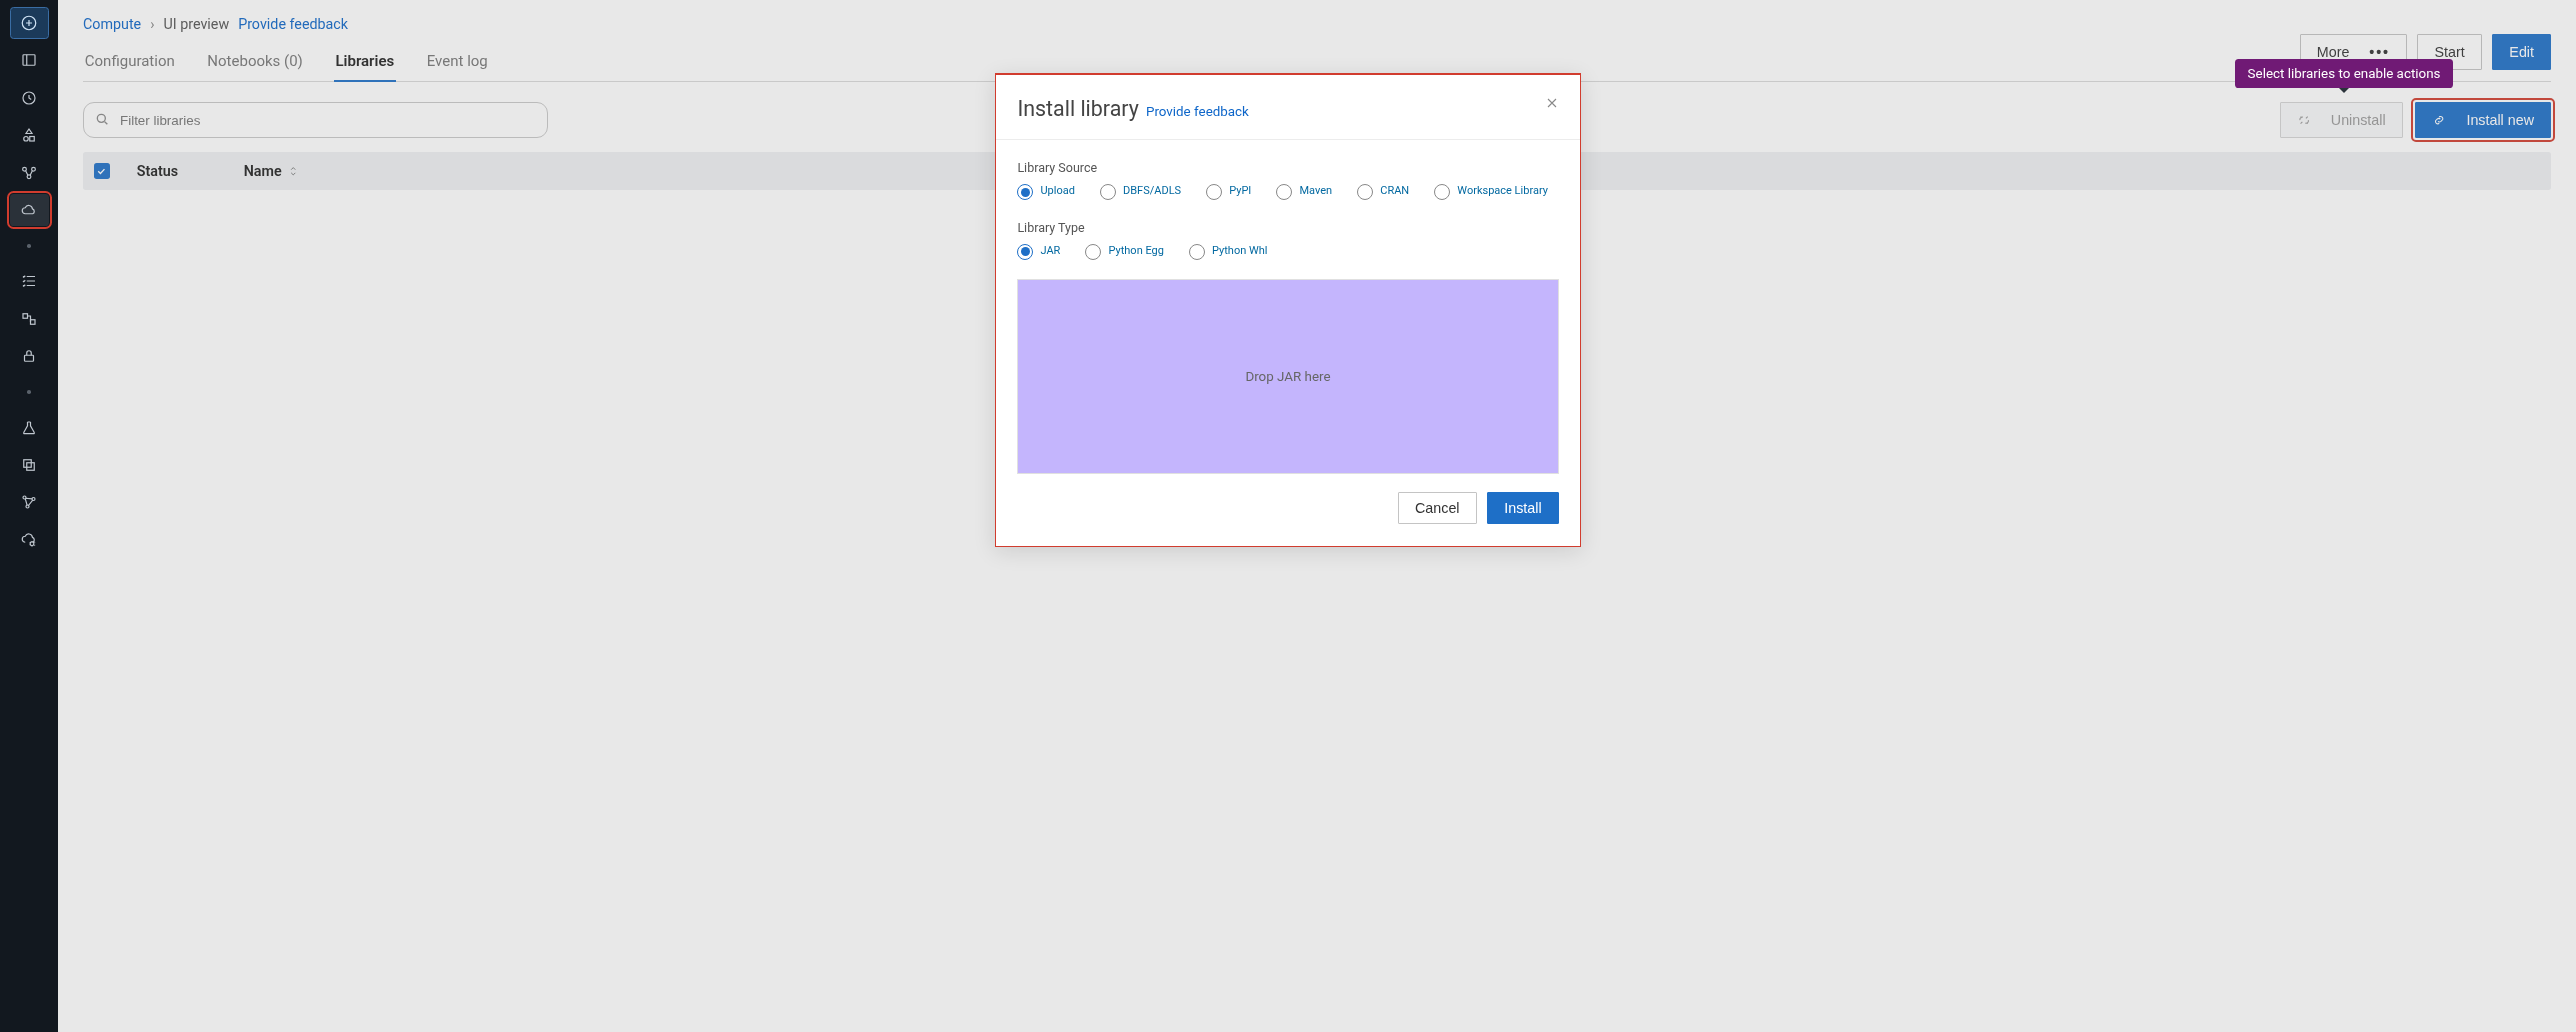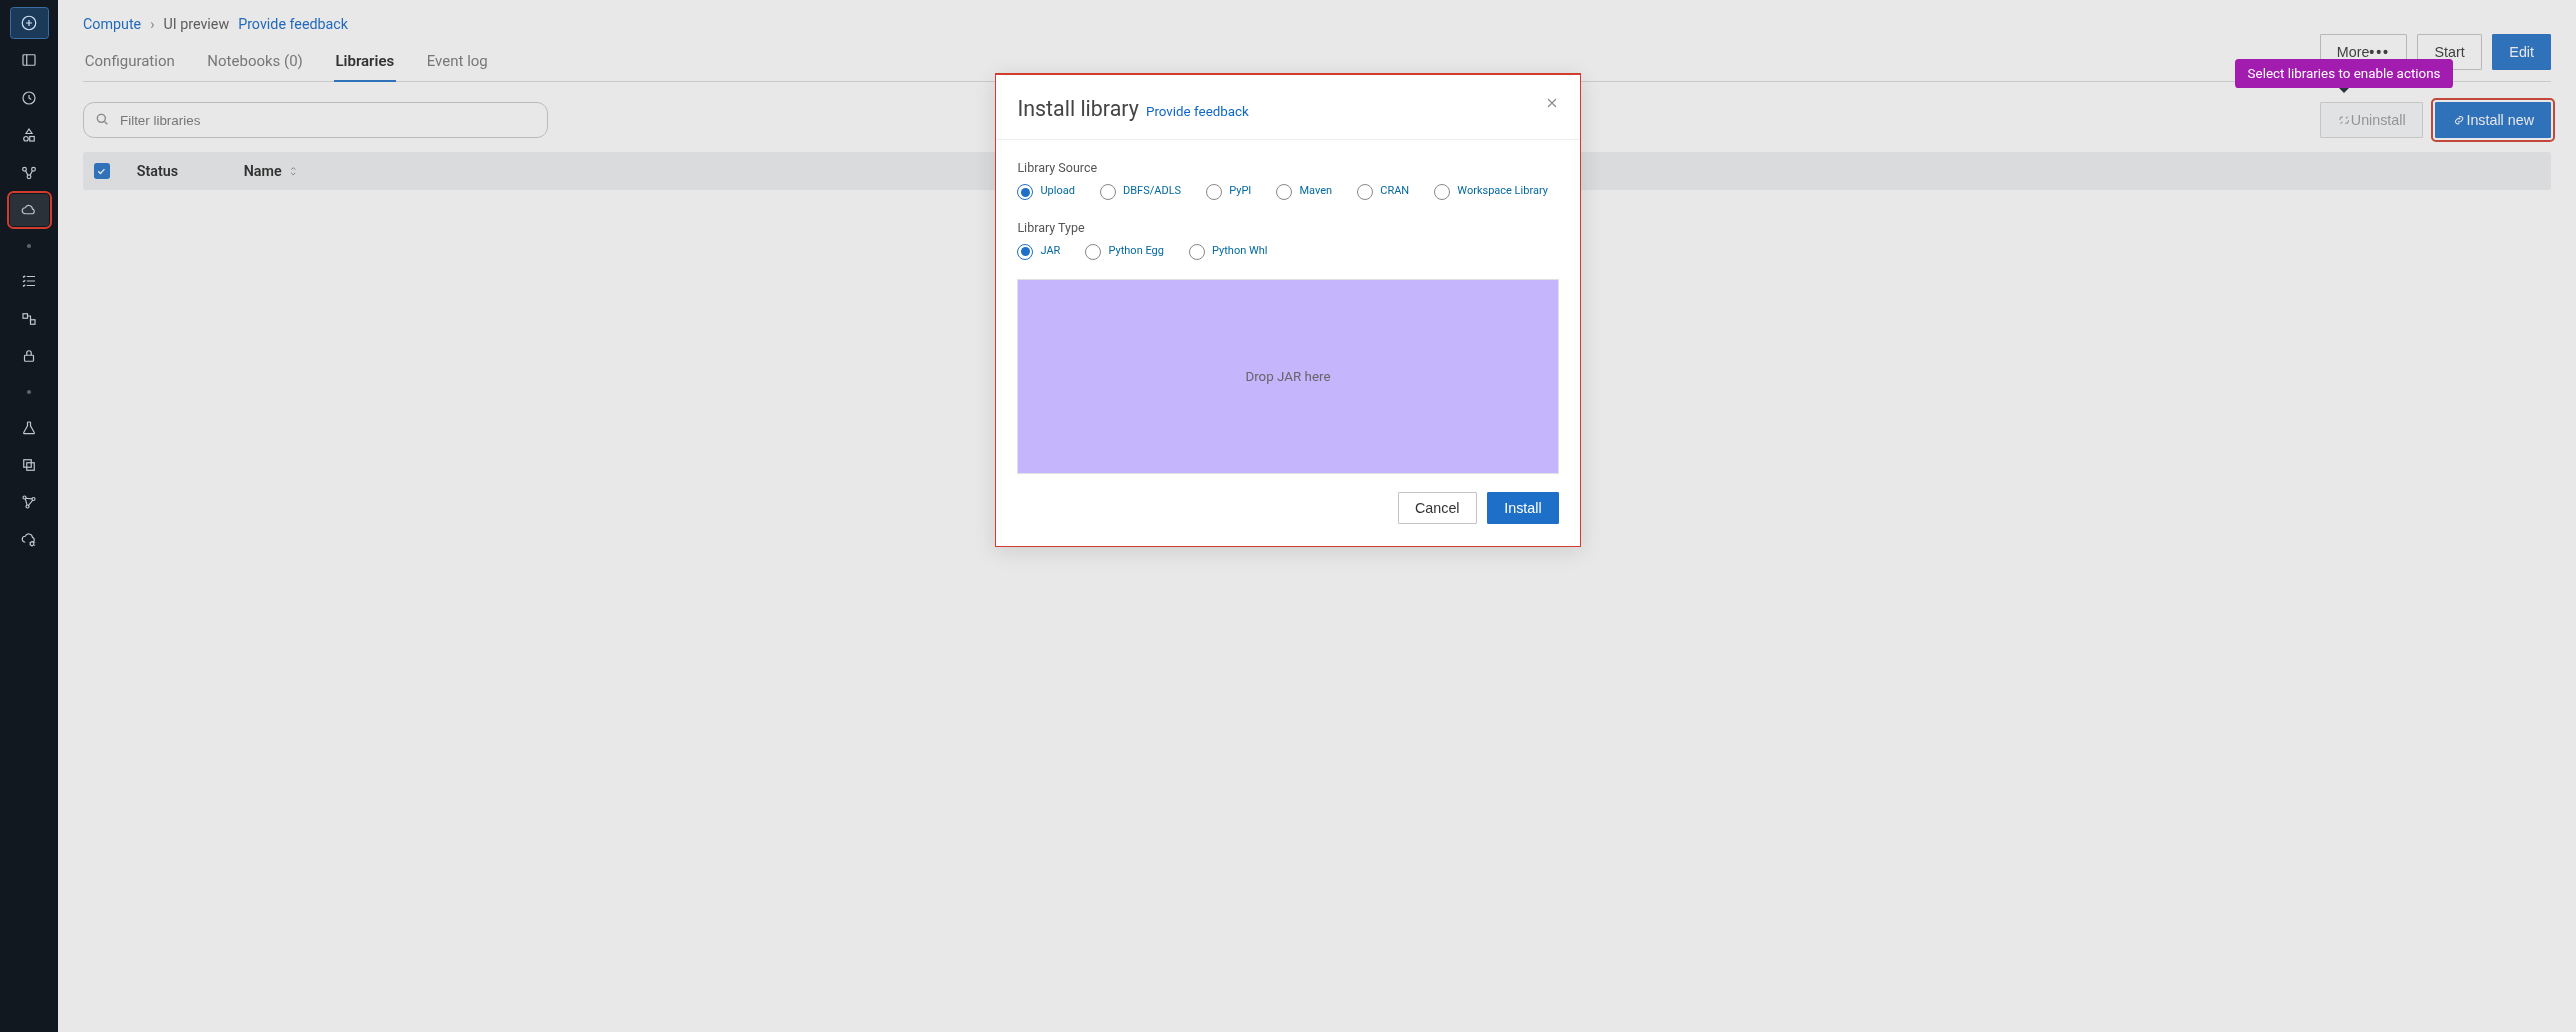--- a/index.html
+++ b/index.html
@@ -46,38 +46,38 @@
 .crumbs { font-size:14.3px; display:flex; align-items:center; gap:9px; color:#555; }
 .crumbs a { color:#0e66c9; text-decoration:none; cursor:pointer; }
 .crumbs .chev { color:#888; }
 
 .title-row { display:flex; align-items:center; gap:12.5px; margin-top:7.1px; }
 .title-row h1 { font-size:27px; font-weight:600; color:#1a1a1a; }
 .status-dot { width:18px; height:18px; border-radius:50%; background:#8a8a8a; }
 .pin-ico { width:16px; height:16px; stroke:#888; fill:none; stroke-width:1.8; cursor:pointer; }
 
 .top-actions { position:absolute; top:34px; right:25px; display:flex; gap:10.7px; }
-.btn { height:36px; padding:0 16px; border:0.9px solid #c4c4c4; background:#fff; border-radius:1px; font-size:14.3px; cursor:pointer; display:inline-flex; align-items:center; gap:0; color:#333; }
+.btn { height:36px; padding:0 16px; border:0.9px solid #c4c4c4; background:#fff; border-radius:1px; font-size:14.3px; cursor:pointer; display:inline-flex; align-items:center; gap:20px; color:#333; }
 .btn.primary { background:#1e6fc7; border-color:#1e6fc7; color:#fff; }
 .btn .dots { letter-spacing:1.8px; font-weight:bold; }
 
 .tabs { display:flex; gap:29px; border-bottom:0.9px solid #d9d9d9; margin-top:19.7px; }
 .tab { padding:0 1.8px 10.7px 1.8px; font-size:15px; color:#777; cursor:pointer; }
 .tab.active { color:#222; font-weight:600; border-bottom:2.7px solid #1e6fc7; margin-bottom:-0.9px; }
 
 .toolbar { display:flex; align-items:center; justify-content:space-between; margin-top:19.7px; }
 .search-wrap { position:relative; flex:1; max-width:465px; }
 .search-wrap input { width:100%; height:36px; border:0.9px solid #c9c9c9; border-radius:11px; padding:0 12.5px 0 36px; font-size:13.4px; color:#333; }
 .search-wrap .search-ico { position:absolute; left:10.7px; top:9px; width:16px; height:16px; stroke:#888; fill:none; stroke-width:2; }
 .toolbar-actions { display:flex; gap:12.5px; position:relative; }
 .btn.muted { color:#9a9a9a; border-color:#d5d5d5; background:#f7f8f9; }
 .btn.install { background:#1e6fc7; border-color:#1e6fc7; color:#fff; outline:2.7px solid #d13c2e; outline-offset:2.7px; }
 .btn .lib-ico { width:14.3px; height:14.3px; stroke:currentColor; fill:none; stroke-width:1.8; }
 
-.tooltip { position:absolute; top:-43px; right:98px; background:#a21caf; color:#fff; font-size:13.4px; padding:7.1px 12.5px; border-radius:3.6px; white-space:nowrap; z-index:8; }
+.tooltip { position:absolute; top:-43px; right:98px; background:#701a75; color:#fff; font-size:13.4px; padding:7.1px 12.5px; border-radius:3.6px; white-space:nowrap; z-index:8; }
 .tooltip::after { content:""; position:absolute; top:100%; left:50%; margin-left:-5.4px; border:5.4px solid transparent; border-top-color:#2b333b; }
 
 .table-head { display:flex; align-items:center; gap:27px; background:#eef0f2; height:38px; margin-top:14.3px; padding:0 10.7px; border-radius:2.7px; }
 .cb { width:16px; height:16px; background:#1e6fc7; border-radius:2.7px; display:flex; align-items:center; justify-content:center; }
 .cb svg { width:10.7px; height:10.7px; stroke:#fff; stroke-width:3; fill:none; }
 .th { font-size:14.3px; font-weight:600; color:#222; display:flex; align-items:center; gap:5.4px; }
 .th.status { width:80px; }
 .sort-ico { width:12.5px; height:12.5px; stroke:#666; fill:none; stroke-width:1.6; }
 
 

